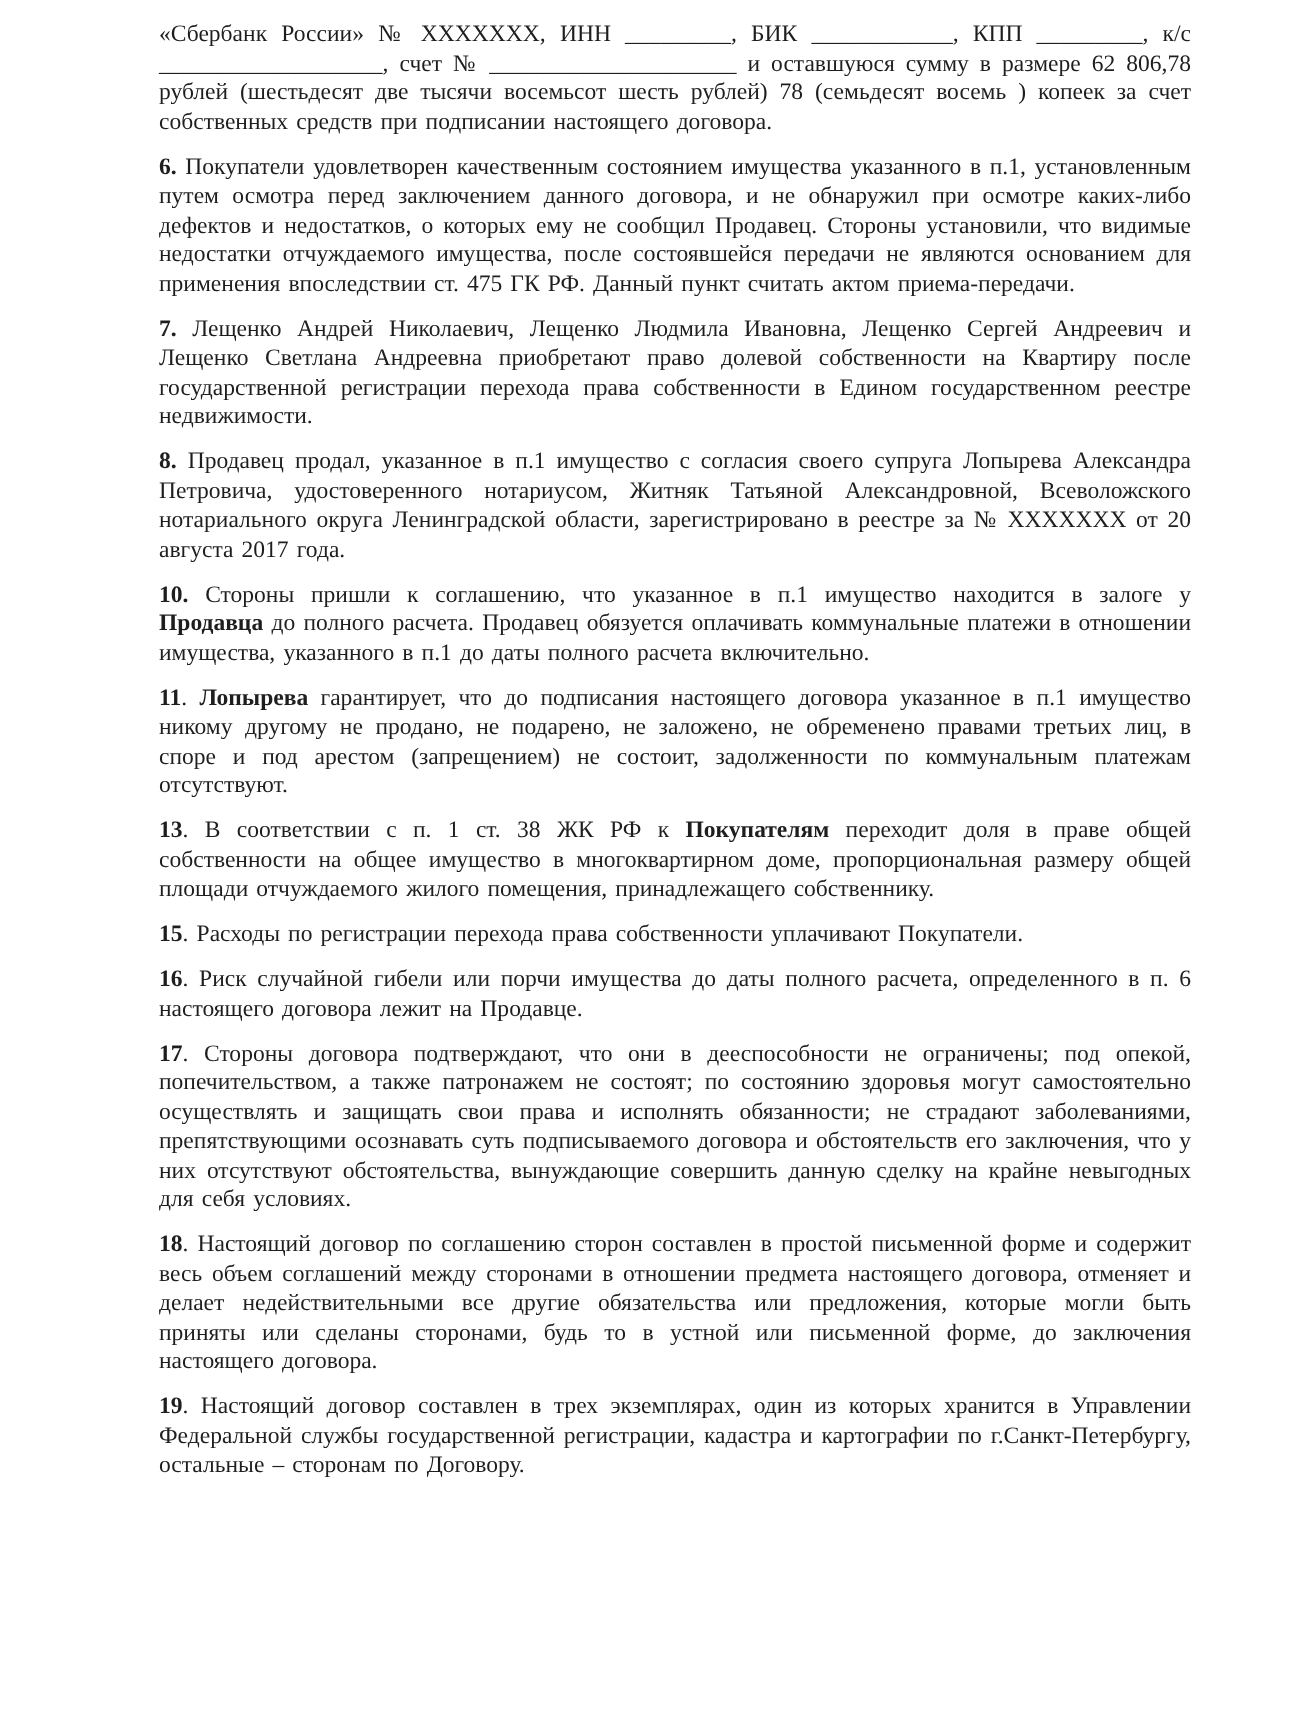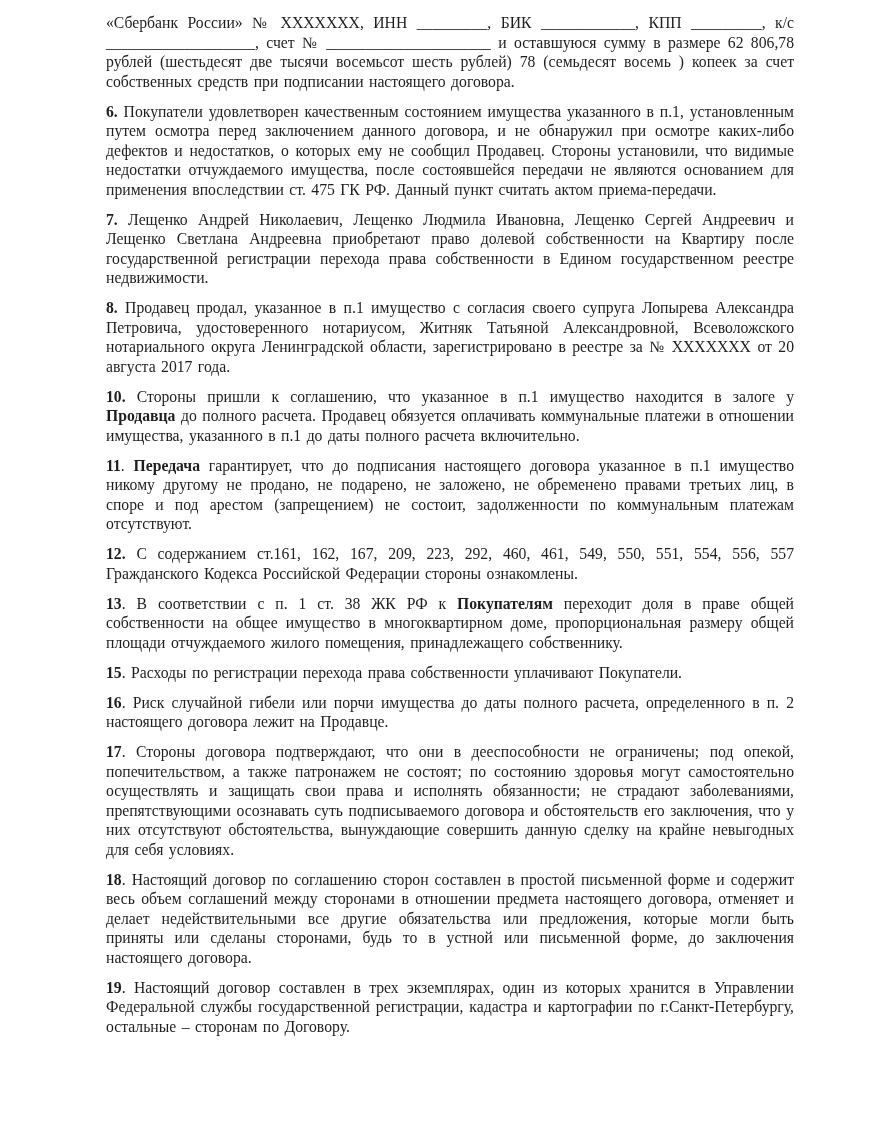--- a/index.html
+++ b/index.html
@@ -35,22 +35,21 @@
 </head>
 <body>
 
 <div class="page">
   <div class="doc-body">
       <p class="para"><span class="">«Сбербанк России» № XXXXXXX, ИНН _________, БИК ____________, КПП _________, к/с ___________________, счет № _____________________ и оставшуюся сумму в размере </span><span class="">62 806,78</span><span class=""> рублей (шестьдесят две тысячи восемьсот шесть рублей) 78 (семьдесят восемь ) копеек за счет собственных средств при подписании настоящего договора.</span></p>
       <p class="para"><span class="b">6.</span><span class=""> Покупатели удовлетворен качественным состоянием имущества указанного в п.1, установленным путем осмотра перед заключением данного договора, и не обнаружил при осмотре каких-либо дефектов и недостатков, о которых ему не сообщил Продавец. Стороны установили, что видимые недостатки отчуждаемого имущества, после состоявшейся передачи не являются основанием для применения впоследствии ст. 475 ГК РФ. Данный пункт считать актом приема-передачи.</span></p>
       <p class="para"><span class="b">7.</span><span class="">  Лещенко Андрей Николаевич, Лещенко Людмила Ивановна, Лещенко Сергей Андреевич и Лещенко Светлана Андреевна приобретают право долевой собственности на Квартиру после государственной регистрации перехода права собственности в  Едином государственном реестре недвижимости.</span></p>
       <p class="para"><span class="b">8.</span><span class=""> Продавец продал, указанное в п.1 имущество с согласия своего супруга Лопырева Александра Петровича, удостоверенного нотариусом, Житняк Татьяной Александровной, Всеволожского нотариального округа Ленинградской области, зарегистрировано в реестре за № XXXXXXX от 20 августа 2017 года.</span></p>
       <p class="para"><span class="b">10.</span><span class=""> Стороны пришли к соглашению, что указанное в п.1 имущество находится в залоге у </span><span class="b">Продавца</span><span class=""> до полного расчета. Продавец обязуется оплачивать коммунальные платежи в отношении имущества, указанного в п.1 до даты полного расчета включительно.</span></p>
-      <p class="para"><span class="b">11</span><span class="">. </span><span class="b">Передача</span><span class="">  гарантирует, что до подписания настоящего договора указанное в п.1 имущество никому другому не продано, не подарено, не заложено, не обременено правами третьих лиц, в споре и под арестом (запрещением) не состоит, задолженности по коммунальным платежам отсутствуют.</span></p>
-      <p class="para"><span class="b">12.</span><span class=""> С содержанием ст.161, 162, 167, 209, 223, 292, 460, 461, 549, 550, 551, 554, 556, 557 Гражданского Кодекса Российской Федерации стороны ознакомлены.</span></p>
+      <p class="para"><span class="b">11</span><span class="">. </span><span class="b">Лопырева</span><span class="">  гарантирует, что до подписания настоящего договора указанное в п.1 имущество никому другому не продано, не подарено, не заложено, не обременено правами третьих лиц, в споре и под арестом (запрещением) не состоит, задолженности по коммунальным платежам отсутствуют.</span></p>
       <p class="para"><span class="b">13</span><span class="">. В соответствии с п. 1 ст. 38 ЖК РФ к </span><span class="b">Покупателям</span><span class=""> переходит доля в праве общей собственности на общее имущество в многоквартирном доме, пропорциональная размеру общей площади отчуждаемого жилого помещения, принадлежащего собственнику.</span></p>
       <p class="para"><span class="b">15</span><span class="">. Расходы по регистрации перехода права собственности уплачивают Покупатели.</span></p>
-      <p class="para"><span class="b">16</span><span class="">. Риск случайной гибели или порчи имущества до даты полного расчета, определенного в п. 2 настоящего договора лежит на Продавце.</span></p>
+      <p class="para"><span class="b">16</span><span class="">. Риск случайной гибели или порчи имущества до даты полного расчета, определенного в п. 6 настоящего договора лежит на Продавце.</span></p>
       <p class="para"><span class="b">17</span><span class="">. Стороны договора подтверждают, что они в дееспособности не ограничены; под опекой, попечительством, а также патронажем не состоят; по состоянию здоровья могут самостоятельно осуществлять и защищать свои права и исполнять обязанности; не страдают заболеваниями, препятствующими осознавать суть подписываемого договора и обстоятельств его заключения, что у них отсутствуют обстоятельства, вынуждающие совершить данную сделку на крайне невыгодных для себя условиях.</span></p>
       <p class="para"><span class="b">18</span><span class="">. Настоящий договор по соглашению сторон составлен в простой письменной форме и содержит весь объем соглашений между сторонами в отношении предмета настоящего договора, отменяет и делает недействительными все другие обязательства или предложения, которые могли быть приняты или сделаны сторонами, будь то в устной или письменной форме, до заключения настоящего договора.</span></p>
       <p class="para"><span class="b">19</span><span class="">. Настоящий договор составлен в трех экземплярах, один из которых хранится в Управлении Федеральной службы государственной регистрации, кадастра и картографии по г.Санкт-Петербургу, остальные – сторонам по Договору.</span></p>
     </div>
 </div>
 
 </body></html>

